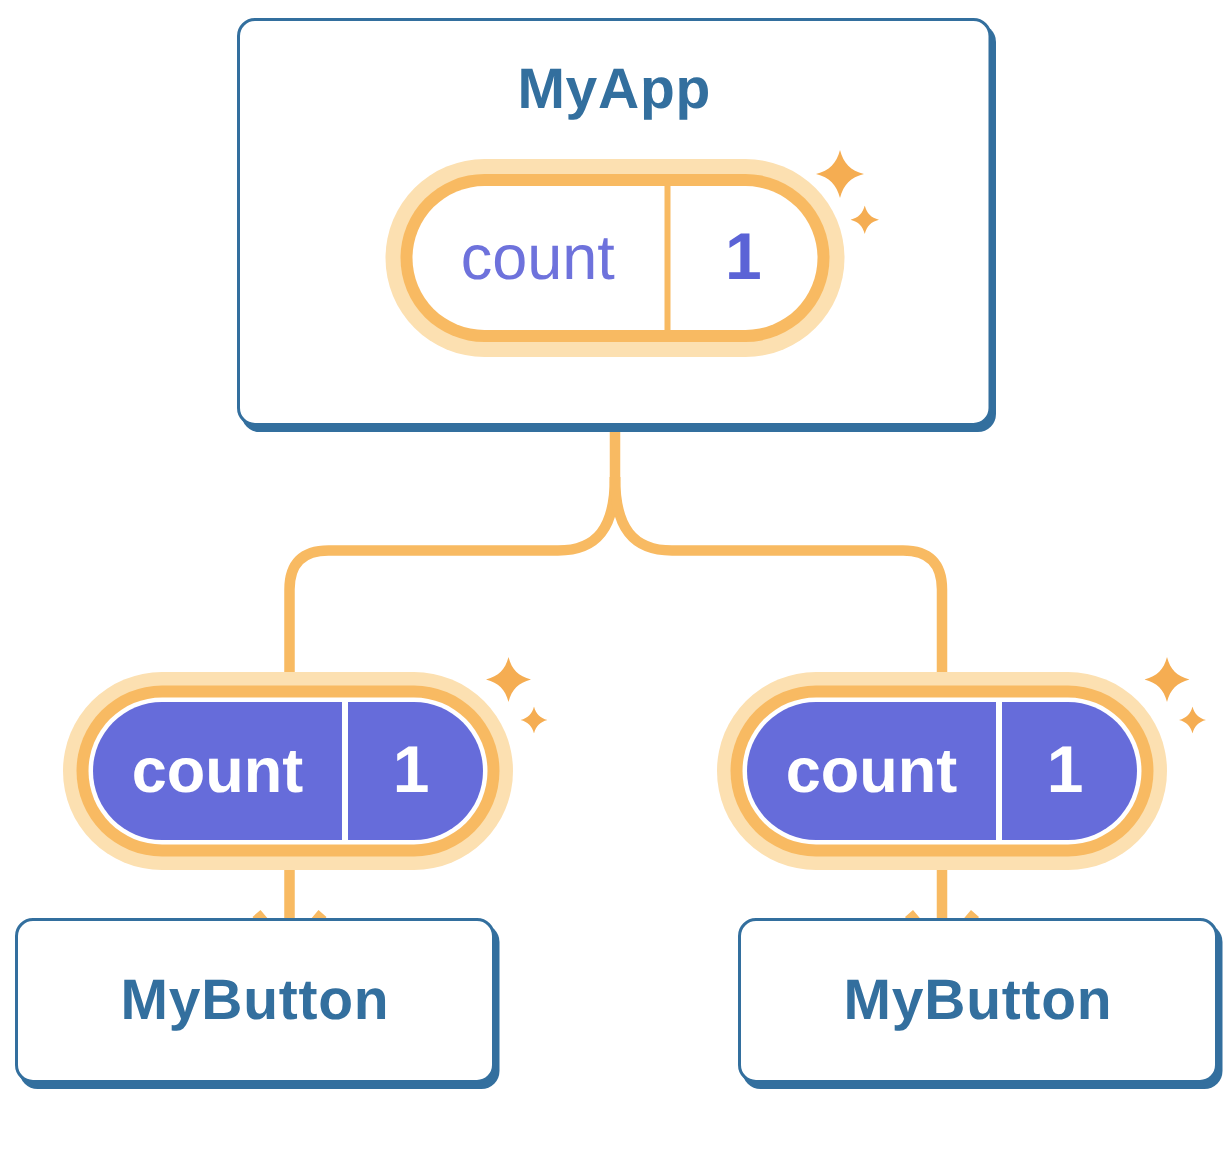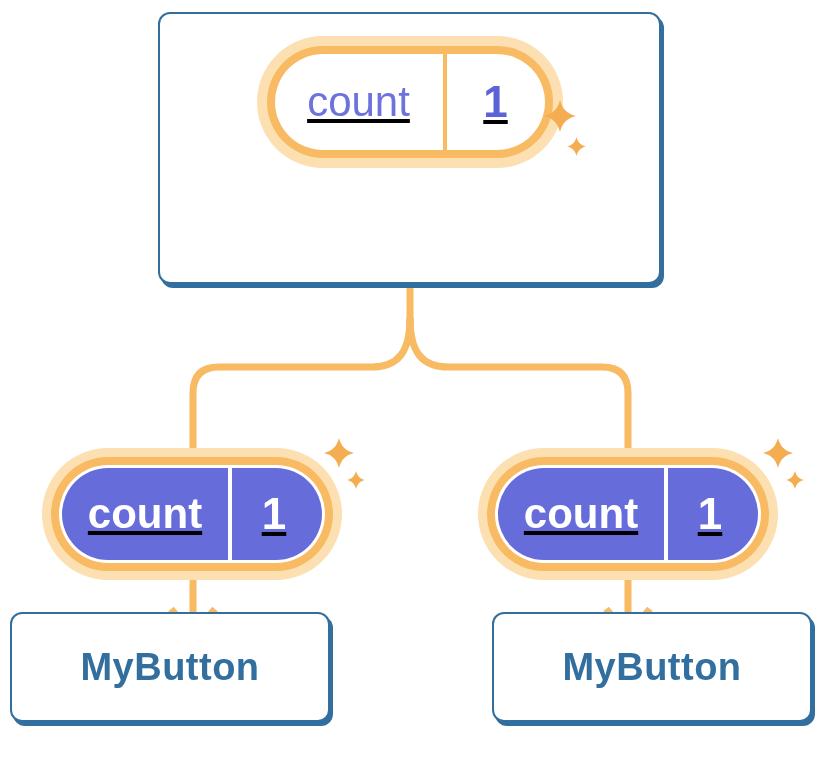--- a/index.html
+++ b/index.html
@@ -33,21 +33,21 @@
     display:flex;align-items:center;justify-content:center;}
   .card.leaf.left{left:10px;}
   .card.leaf.right{left:492px;}
 
   
   .pill-halo{background:var(--halo);border-radius:999px;padding:10px;box-sizing:border-box;}
   .pill-ring{background:var(--line);border-radius:999px;padding:8px;}
   .root .pill-halo{margin-top:22px;}
   .pill-body{
     display:flex;align-items:stretch;background:#fff;border-radius:999px;
-    overflow:hidden;height:96px;text-decoration:underline;
+    overflow:hidden;height:96px;
   }
   .pill-body .name{
     width:168px;display:flex;align-items:center;justify-content:center;
     color:var(--purpleText);font-size:42px;font-weight:400;
   }
   .pill-body .divider{width:4px;background:var(--line);}
   .pill-body .value{
     width:98px;display:flex;align-items:center;justify-content:center;
     color:var(--purpleValue);font-size:44px;font-weight:700;
   }
@@ -73,20 +73,21 @@
     <g style="stroke:var(--line)" stroke-width="7" fill="none">
       <path d="M410 283 V338"></path>
       <path d="M410 318 C410 352 398 367 372 367 H219 Q193 367 193 393 V629"></path>
       <path d="M410 318 C410 352 422 367 448 367 H602 Q628 367 628 393 V629"></path>
       <path stroke-linejoin="miter" d="M171 609 L193 635 L215 609"></path>
       <path stroke-linejoin="miter" d="M606 609 L628 635 L650 609"></path>
     </g>
   </svg>
 
   <div class="card root">
+    <div class="card-title">MyApp</div>
     <div class="pill-halo">
       <div class="pill-ring">
         <div class="pill-body">
           <div class="name">count</div>
           <div class="divider"></div>
           <div class="value">1</div>
         </div>
       </div>
     </div>
   </div>

